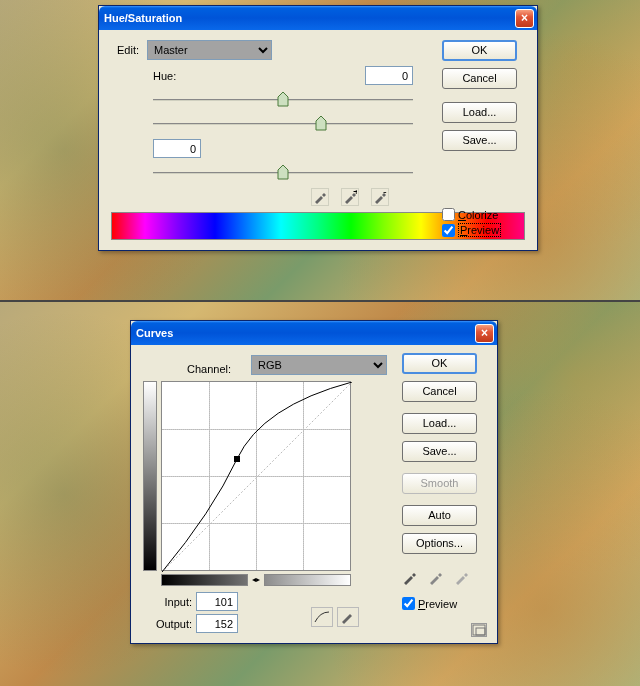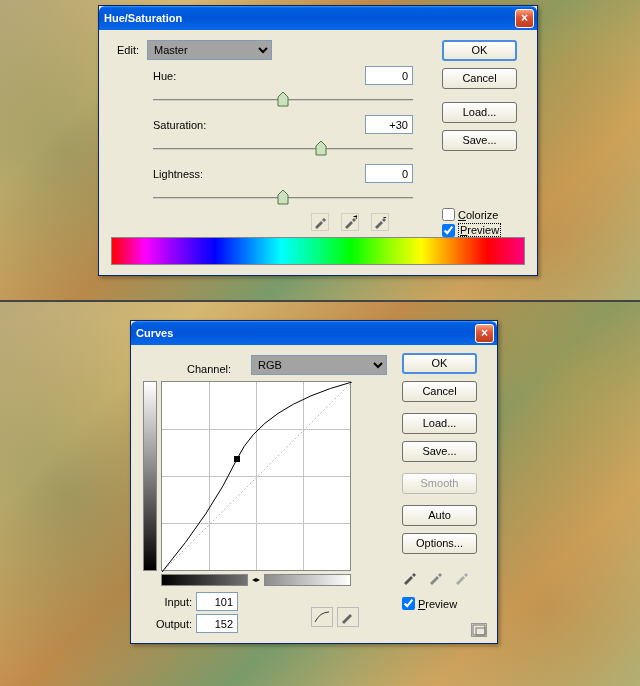--- a/index.html
+++ b/index.html
@@ -94,35 +94,30 @@
       </div>
       <div class="slider-track">
         <div class="slider-line"></div>
         <div class="slider-thumb" style="left:124px;">
           <svg width="12" height="16">
               <path d="M1 6 L6 1 L11 6 L11 15 L1 15 Z" fill="#cde0c0" stroke="#4a7a3a"></path>
             </svg>
         </div>
       </div>
 
-      <div class="row">
-        <span class="lbl" style="flex:1;">Saturation:</span>
-        <input class="numbox" value="+30" style="">
-      </div>
       <div class="slider-track">
         <div class="slider-line"></div>
         <div class="slider-thumb" style="left:162px;">
           <svg width="12" height="16">
               <path d="M1 6 L6 1 L11 6 L11 15 L1 15 Z" fill="#cde0c0" stroke="#4a7a3a"></path>
             </svg>
         </div>
       </div>
 
       <div class="row">
-        <span class="lbl" style="flex:1;">Lightness:</span>
         <input class="numbox" value="0" style="">
       </div>
       <div class="slider-track">
         <div class="slider-line"></div>
         <div class="slider-thumb" style="left:124px;">
           <svg width="12" height="16">
               <path d="M1 6 L6 1 L11 6 L11 15 L1 15 Z" fill="#cde0c0" stroke="#4a7a3a"></path>
             </svg>
         </div>
       </div>

